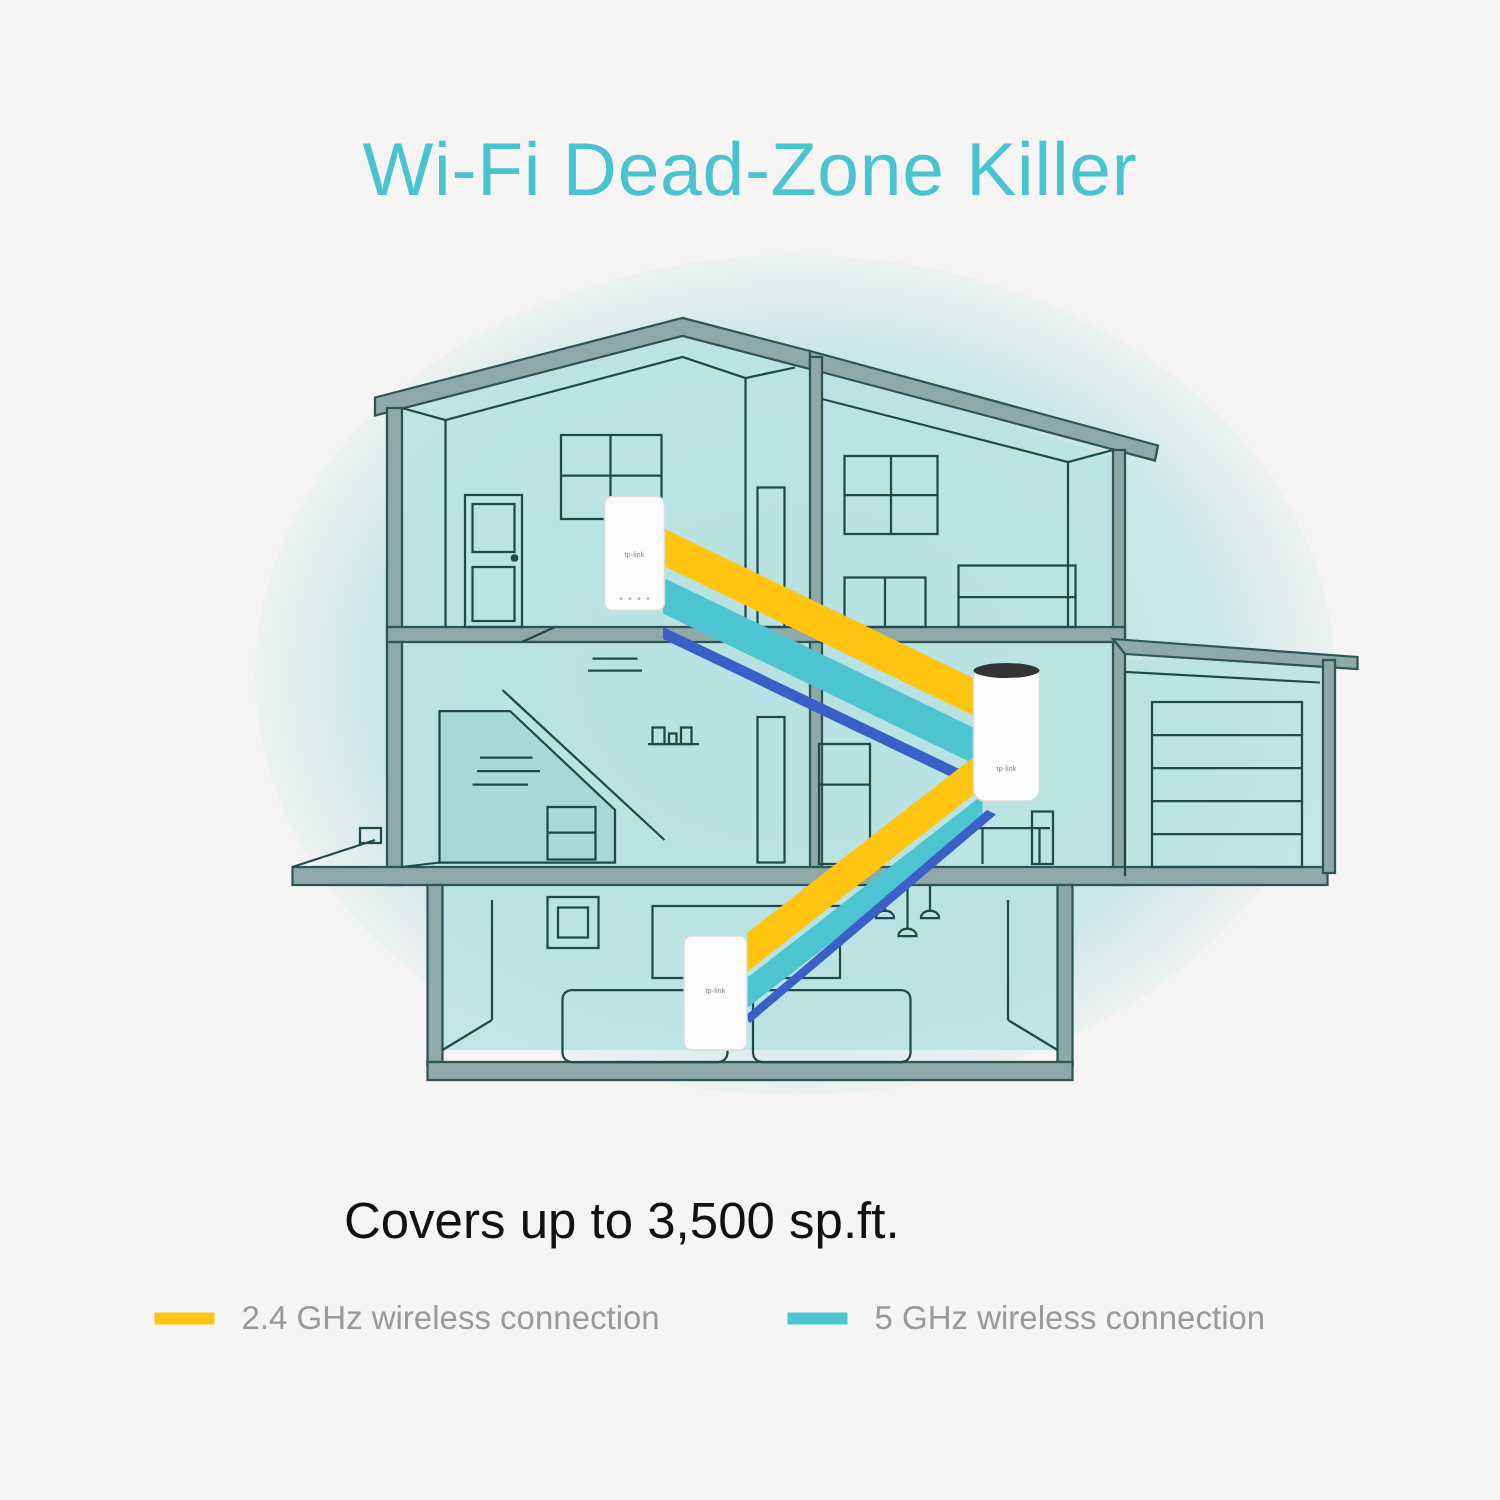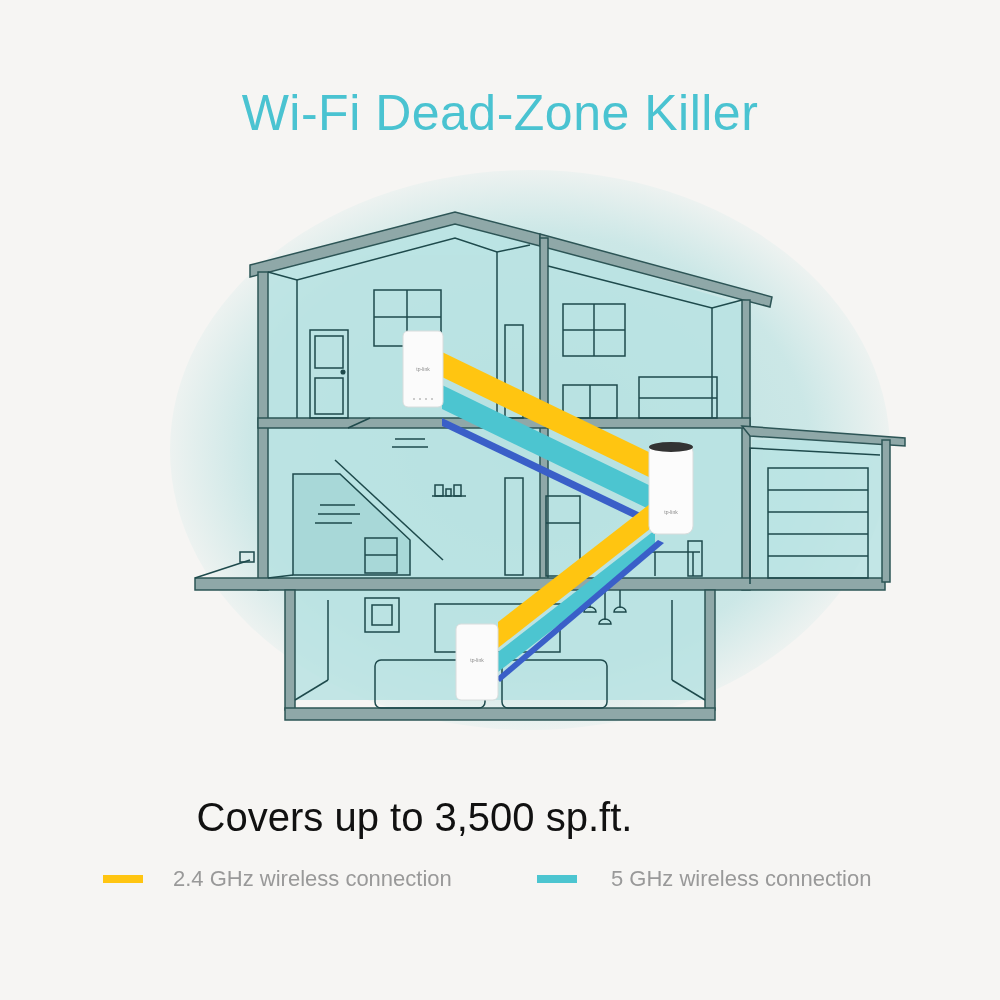--- a/index.html
+++ b/index.html
@@ -1,21 +1,21 @@
 <!DOCTYPE html>
 <html><head>
 <meta charset="utf-8">
 <style>
   html,body{margin:0;padding:0;}
   body{width:1000px;height:1000px;background:#f6f5f3;position:relative;overflow:hidden;font-family:"Liberation Sans",sans-serif;}
   .title{position:absolute;left:0;top:84px;width:1000px;text-align:center;font-size:50px;color:#4ac3d1;letter-spacing:0.5px;}
   .glow{position:absolute;left:170px;top:170px;width:720px;height:560px;border-radius:50%;
         background:radial-gradient(ellipse at 50% 50%, rgba(160,215,215,0.75) 0%, rgba(175,222,222,0.6) 55%, rgba(246,245,243,0) 75%);}
   svg.house{position:absolute;left:0;top:0;}
-  .subtitle{position:absolute;left:0;top:795px;width:829px;text-align:center;font-size:40px;color:#111;}
+  .subtitle{position:absolute;left:0;top:795px;width:829px;text-align:center;font-size:34px;color:#111;}
   .legend{position:absolute;top:866px;display:flex;align-items:center;font-size:22px;color:#999;}
   .swatch{width:40px;height:8px;margin-right:18px;}
 </style>
 </head>
 <body>
 
 <div class="glow"></div>
 
 <div class="title">Wi-Fi Dead-Zone Killer</div>
 
@@ -163,20 +163,20 @@
   </g>
 
   <g>
     <rect x="456" y="624" width="42" height="76" rx="5" fill="#fbfbfb" stroke="#d8dcdc"></rect>
     <text x="477" y="662" font-size="5" fill="#888" text-anchor="middle" font-family="Liberation Sans, sans-serif">tp-link</text>
   </g>
 </svg>
 
 <div class="subtitle">Covers up to 3,500 sp.ft.</div>
 
-<div class="legend" style="left:103px;gap:12px;">
+<div class="legend" style="left:103px;">
   <span class="swatch" style="background:#ffc511;"></span>
   <span>2.4 GHz wireless connection</span>
 </div>
-<div class="legend" style="left:537px;gap:16px;">
+<div class="legend" style="left:525px;">
   <span class="swatch" style="background:#4cc5d0;"></span>
   <span>5 GHz wireless connection</span>
 </div>
 
 </body></html>

